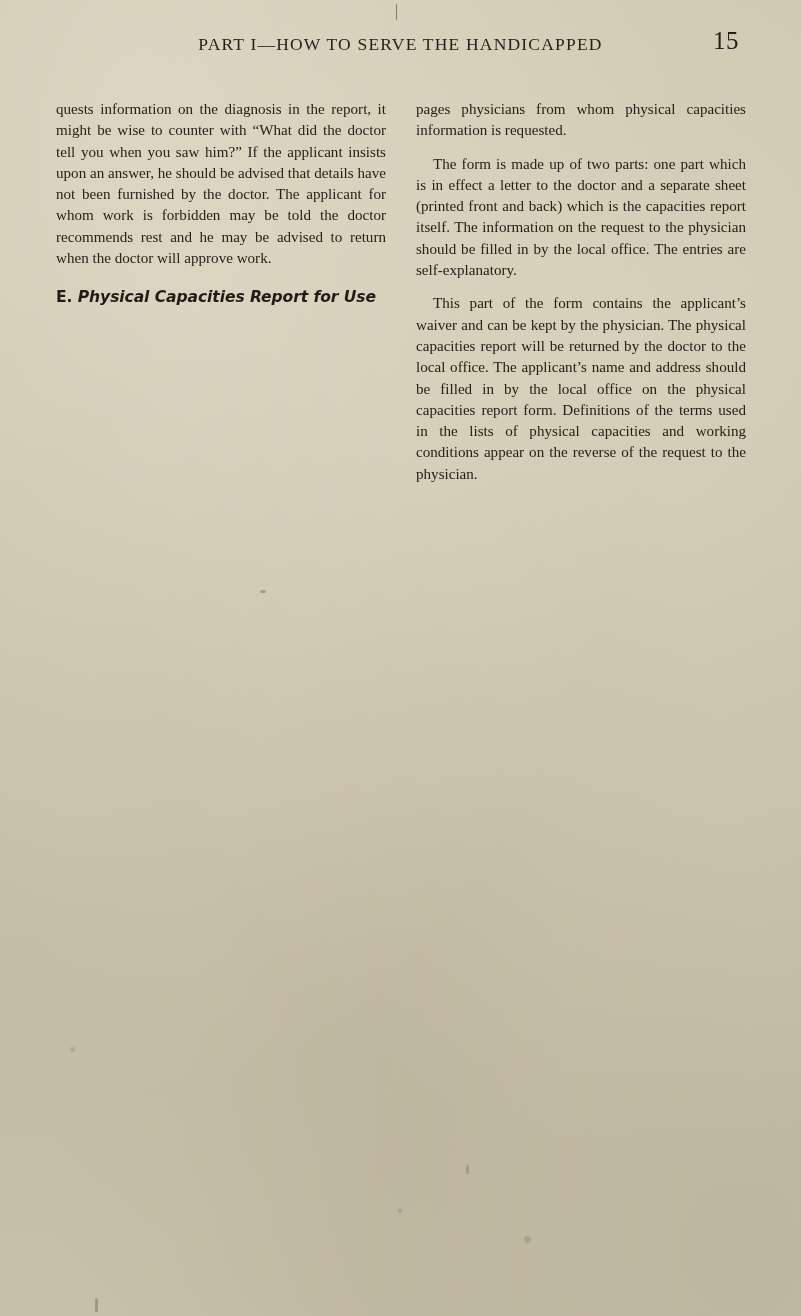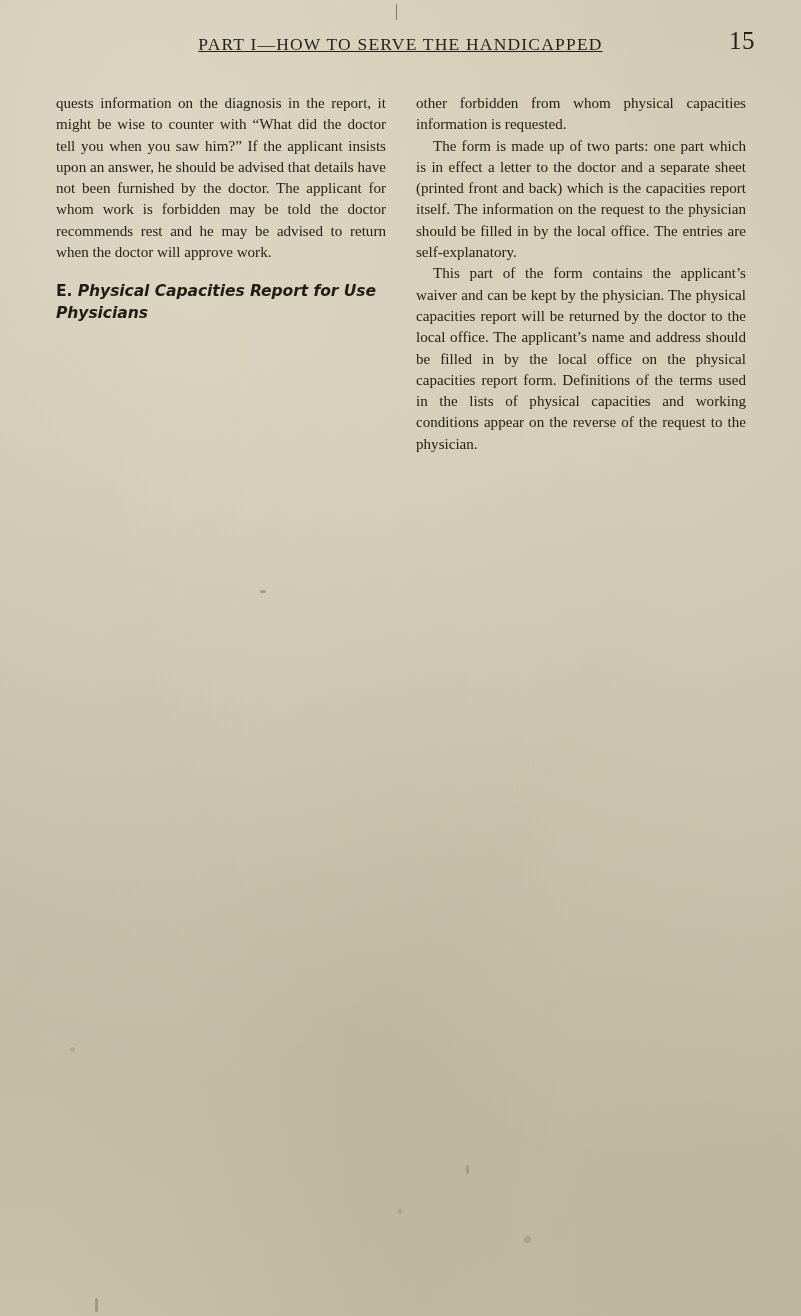--- a/index.html
+++ b/index.html
@@ -35,70 +35,69 @@
   
   .running-head {
     position: absolute;
     left: 0;
     right: 0;
     top: 34px;
     display: flex;
     align-items: baseline;
     justify-content: center;
     padding: 0 28px;
-    text-decoration: underline;
   }
   .head-title {
     font-size: 17.5px;
     letter-spacing: 1.2px;
     font-variant: normal;
     white-space: nowrap;
     color: #241f18;
   }
   .folio {
     position: absolute;
-    right: 46px;
+    right: 62px;
     top: 27px;
     font-size: 25px;
     color: #241f18;
     letter-spacing: 0.5px;
   }
   .tick {
     position: absolute;
     left: 396px;
     top: 4px;
     width: 1px;
     height: 16px;
     background: rgba(60,54,44,0.55);
   }
 
   
   .columns {
     position: absolute;
-    top: 93px;
+    top: 99px;
     left: 56px;
     width: 690px;
     display: flex;
     gap: 30px;
   }
   .col {
     width: 330px;
   }
   p.body {
     margin: 0 0 0 0;
     font-size: 15.1px;
     line-height: 21.3px;
     text-align: justify;
     text-justify: inter-word;
     -webkit-hyphens: none;
     hyphens: none;
     color: #272219;
   }
   p.body + p.body {
-    margin-top: 0;
+    margin-top: 12px;
   }
   .indent {
     text-indent: 17px;
   }
   .sub-head {
     font-family: "DejaVu Sans", sans-serif;
     font-weight: bold;
     font-style: italic;
     font-size: 15.6px;
     line-height: 22px;
@@ -148,27 +147,26 @@
   <div class="folio">15</div>
 
   <div class="columns">
 
     <div class="col left-col">
       <p class="body">quests information on the diagnosis in the report, it might be wise to counter with “What did the doctor tell you when you saw him?” If the applicant insists upon an answer, he should be advised that details have not been furnished by the doctor. The applicant for whom work is forbidden may be told the doctor recommends rest and he may be advised to return when the doctor will approve work.</p>
 
       <div class="sub-head">
         <span class="lead">E.</span>
         <span>Physical Capacities Report for Use</span>
-        <span class="ln3">Physicians</span>
       </div>
 
     </div>
 
     <div class="col right-col">
-      <p class="body">other forbidden from whom physical capacities information is requested.</p>
+      <p class="body">pages physicians from whom physical capacities information is requested.</p>
       <p class="body indent">The form is made up of two parts: one part which is in effect a letter to the doctor and a separate sheet (printed front and back) which is the capacities report itself. The information on the request to the physician should be filled in by the local office. The entries are self-explanatory.</p>
       <p class="body indent">This part of the form contains the applicant’s waiver and can be kept by the physician. The physical capacities report will be returned by the doctor to the local office. The applicant’s name and address should be filled in by the local office on the physical capacities report form. Definitions of the terms used in the lists of physical capacities and working conditions appear on the reverse of the request to the physician.</p>
     </div>
 
   </div>
 
   <div class="smudge s1"></div>
   <div class="smudge s2"></div>
   <div class="smudge s3"></div>
   <div class="smudge s4"></div>

